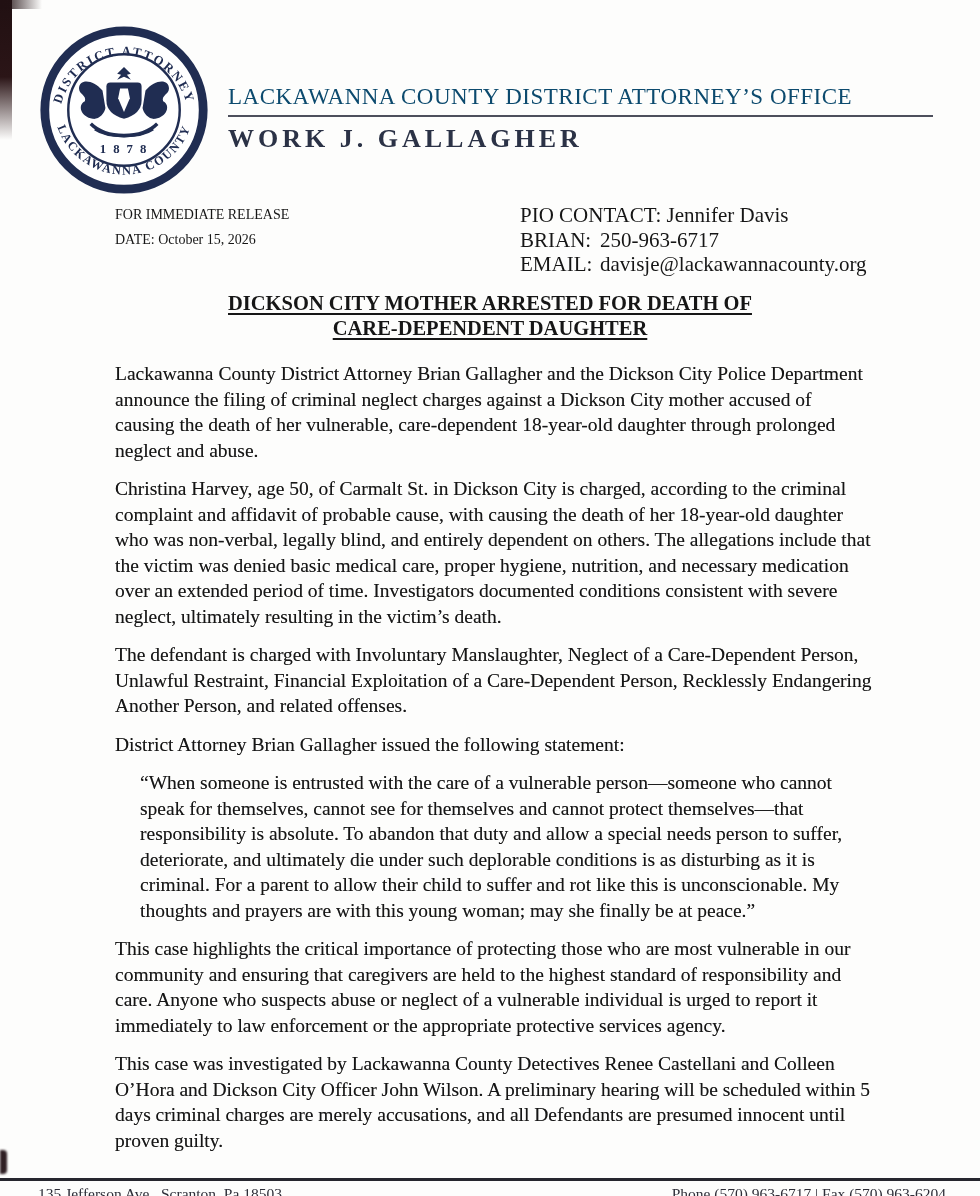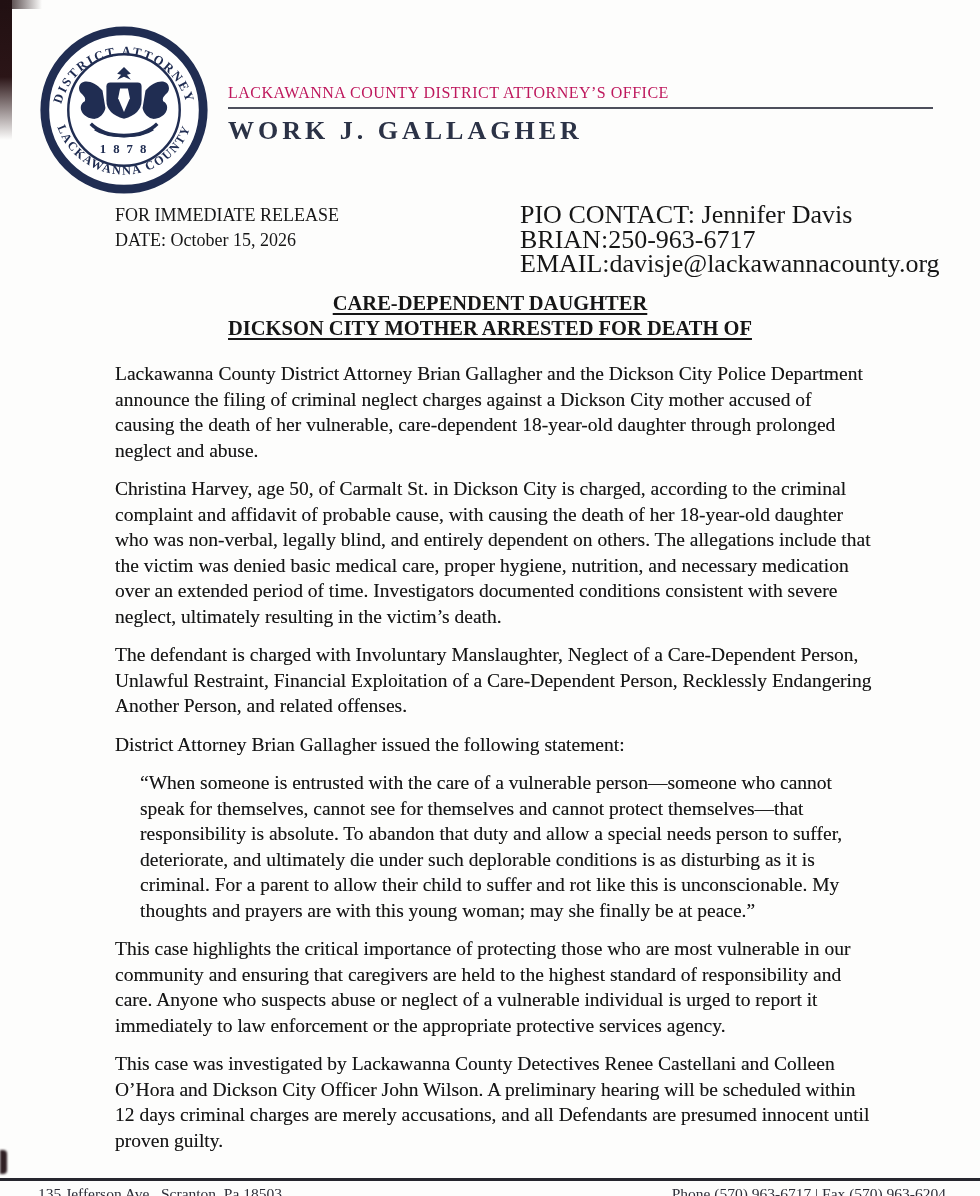--- a/index.html
+++ b/index.html
@@ -24,31 +24,31 @@
   }
   .scan-blob-bottom {
     position:absolute; left:0; top:1150px; width:7px; height:24px;
     background:#302024; filter:blur(1px); border-radius:0 4px 4px 0;
   }
 
   
   .seal { position:absolute; left:36px; top:22px; width:176px; height:176px; }
   .header-text { position:absolute; left:228px; top:84px; width:710px; }
   .office-line {
-    font-size:16px; letter-spacing:0.5px; color:#be185d; white-space:nowrap;
+    font-size:23px; letter-spacing:0.5px; color:#0c4a6e; white-space:nowrap;
   }
   .office-rule { margin-top:5px; width:705px; border-bottom:2px solid #4d4f5c; }
   .da-name {
     margin-top:7px; font-size:26px; font-weight:bold; letter-spacing:4px;
     color:#2b3246; white-space:nowrap;
   }
 
   
-  .release-block { position:absolute; left:115px; top:203px; font-size:18px; line-height:24.5px; }
-  .contact-block { position:absolute; left:520px; top:203px; font-size:26px; line-height:24.5px; }
+  .release-block { position:absolute; left:115px; top:203px; font-size:14px; line-height:24.5px; }
+  .contact-block { position:absolute; left:520px; top:203px; font-size:21px; line-height:24.5px; }
   .contact-row .lbl { display:inline-block; min-width:80px; }
 
   
   .headline {
     position:absolute; left:110px; top:291px; width:760px;
     text-align:center; font-weight:bold; font-size:20.5px; line-height:25px;
   }
   .headline span {
     text-decoration:underline; text-decoration-thickness:2px; text-underline-offset:3px;
   }
@@ -123,31 +123,31 @@
     <div class="contact-row">PIO CONTACT: Jennifer Davis</div>
     <div class="contact-row">
       <span class="lbl">BRIAN:</span><span>250-963-6717</span>
     </div>
     <div class="contact-row">
       <span class="lbl">EMAIL:</span><span>davisje@lackawannacounty.org</span>
     </div>
   </div>
 
   <div class="headline">
+    <div><span>DICKSON CITY MOTHER ARRESTED FOR DEATH OF</span></div>
     <div><span>CARE-DEPENDENT DAUGHTER</span></div>
-    <div><span>DICKSON CITY MOTHER ARRESTED FOR DEATH OF</span></div>
   </div>
 
   <div class="body-copy">
     <p>Lackawanna County District Attorney Brian Gallagher and the Dickson City Police Department announce the filing of criminal neglect charges against a Dickson City mother accused of causing the death of her vulnerable, care-dependent 18-year-old daughter through prolonged neglect and abuse.</p>
     <p>Christina Harvey, age 50, of Carmalt St. in Dickson City is charged, according to the criminal complaint and affidavit of probable cause, with causing the death of her 18-year-old daughter who was non-verbal, legally blind, and entirely dependent on others. The allegations include that the victim was denied basic medical care, proper hygiene, nutrition, and necessary medication over an extended period of time. Investigators documented conditions consistent with severe neglect, ultimately resulting in the victim’s death.</p>
     <p>The defendant is charged with Involuntary Manslaughter, Neglect of a Care-Dependent Person, Unlawful Restraint, Financial Exploitation of a Care-Dependent Person, Recklessly Endangering Another Person, and related offenses.</p>
     <p>District Attorney Brian Gallagher issued the following statement:</p>
     <p class="quote">“When someone is entrusted with the care of a vulnerable person—someone who cannot speak for themselves, cannot see for themselves and cannot protect themselves—that responsibility is absolute. To abandon that duty and allow a special needs person to suffer, deteriorate, and ultimately die under such deplorable conditions is as disturbing as it is criminal. For a parent to allow their child to suffer and rot like this is unconscionable. My thoughts and prayers are with this young woman; may she finally be at peace.”</p>
     <p>This case highlights the critical importance of protecting those who are most vulnerable in our community and ensuring that caregivers are held to the highest standard of responsibility and care. Anyone who suspects abuse or neglect of a vulnerable individual is urged to report it immediately to law enforcement or the appropriate protective services agency.</p>
-    <p>This case was investigated by Lackawanna County Detectives Renee Castellani and Colleen O’Hora and Dickson City Officer John Wilson. A preliminary hearing will be scheduled within 12 days criminal charges are merely accusations, and all Defendants are presumed innocent until proven guilty.</p>
+    <p>This case was investigated by Lackawanna County Detectives Renee Castellani and Colleen O’Hora and Dickson City Officer John Wilson. A preliminary hearing will be scheduled within 5 days criminal charges are merely accusations, and all Defendants are presumed innocent until proven guilty.</p>
   </div>
 
   <div class="footer-rule"></div>
   <div class="footer-left">135 Jefferson Ave., Scranton, Pa 18503</div>
   <div class="footer-right">Phone (570) 963-6717 | Fax (570) 963-6204</div>
 
 </div>
 
 </body></html>

